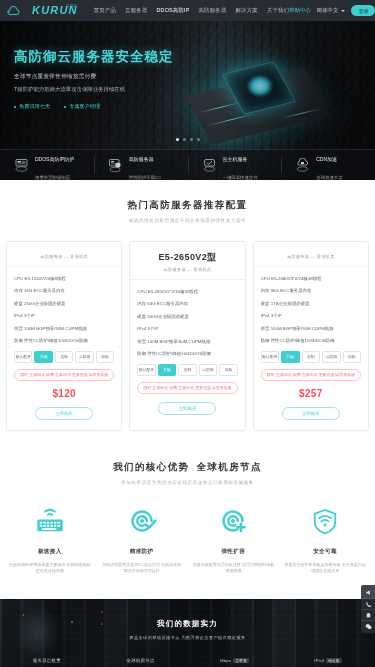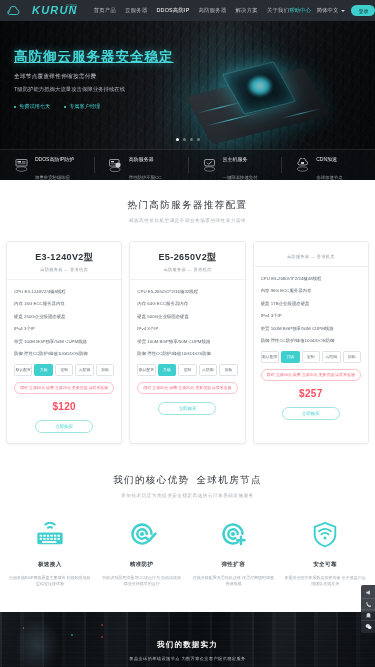--- a/index.html
+++ b/index.html
@@ -116,21 +116,20 @@
   }
   .chip-line {
     position: absolute; height: 1px;
     background: linear-gradient(90deg, rgba(70,220,240,0), #56dcee, rgba(70,220,240,0));
   }
   .hero-content { position: absolute; left: 14px; top: 28px; width: 178px; }
   .hero-title {
     color: #45d8d8; font-size: 13.5px; font-weight: bold;
     letter-spacing: 1px; line-height: 15px;
     text-shadow: 0 0 8px rgba(60,200,215,.5);
-    text-decoration: underline;
   }
   .hero-sub {
     color: #c3c8ce; font-size: 5.6px; letter-spacing: .3px;
     margin-top: 8px; line-height: 9px;
   }
   .hero-sub2 { color: #aeb4ba; font-size: 5.4px; margin-top: 4px; line-height: 9px; }
   .hero-feats { display: flex; gap: 14px; margin-top: 9px; }
   .hero-feat { display: flex; align-items: center; gap: 3px; }
   .hf-dot { width: 2px; height: 2px; background: #45d8d8; border-radius: 50%; }
   .hf-txt { color: #45d8d8; font-size: 5.2px; }
@@ -153,21 +152,21 @@
   .strip-cell + .strip-cell::before {
     content: ""; position: absolute; left: 0; top: 7px; bottom: 7px;
     width: .5px; background: rgba(255,255,255,.13);
   }
   .strip-ico { width: 17px; height: 15px; flex: none; }
   .strip-t1 { color: #e3e7ea; font-size: 5px; line-height: 7px; white-space: nowrap; }
   .strip-t2 { color: #9aa0a6; font-size: 4.4px; line-height: 6.5px; white-space: nowrap; }
 
   
   .sec-head { text-align: center; }
-  .sec-title { color: #2e3238; font-size: 9.5px; font-weight: normal; letter-spacing: 1.4px; }
+  .sec-title { color: #2e3238; font-size: 9.5px; font-weight: bold; letter-spacing: 1.4px; }
   .sec-title .sp { display: inline-block; width: 7px; }
   .sec-sub { color: #a8adb3; font-size: 4.6px; letter-spacing: .5px; margin-top: 6px; }
 
   
   .products { padding: 19px 0 0; background: #fff; }
   .cards { display: flex; gap: 7px; padding: 18px 6px 0; }
   .card {
     flex: 1; border: .8px solid #e9ecef; border-radius: 3px;
     background: #fff; padding: 9px 7px 10px; text-align: center;
     box-shadow: 0 1px 3px rgba(0,0,0,.04);
@@ -209,21 +208,21 @@
   }
   .rack {
     position: absolute; inset: 0;
     background-image:
       repeating-linear-gradient(90deg, rgba(255,255,255,.055) 0 2px, rgba(0,0,0,.30) 2px 20px, rgba(255,255,255,.02) 20px 24px, rgba(0,0,0,.12) 24px 42px),
       repeating-linear-gradient(0deg, rgba(255,255,255,.035) 0 1px, rgba(0,0,0,0) 1px 6px);
   }
   .rack-glow { position: absolute; left: 4%; top: 6%; width: 12%; height: 56%; background: radial-gradient(ellipse at center, rgba(150,200,230,.30), rgba(0,0,0,0) 70%); }
   .led { position: absolute; width: 1.6px; height: 1.6px; border-radius: 50%; }
   .stats-ov { position: absolute; inset: 0; background: linear-gradient(180deg, rgba(8,10,12,.38) 0%, rgba(8,10,12,.55) 100%); }
-  .stats-head { position: relative; text-align: center; padding-top: 28px; }
+  .stats-head { position: relative; text-align: center; padding-top: 20px; }
   .stats-title { color: #ffffff; font-size: 7.5px; font-weight: bold; letter-spacing: 1.2px; }
   .stats-sub { color: #b4bac0; font-size: 4.2px; letter-spacing: .4px; margin-top: 6px; }
   .stats-row { position: relative; display: flex; margin-top: 18px; }
   .stat { flex: 1; text-align: center; }
   .stat-lab { color: #cdd2d7; font-size: 4.4px; letter-spacing: .3px; }
   .stat-unit { display: inline-block; background: rgba(255,255,255,.16); color: #e6eaee; font-size: 3.6px; padding: .6px 2px; border-radius: 1px; margin-left: 2px; }
 
   
   .side {
     position: absolute; right: 0; top: 585px; width: 14px;
@@ -370,23 +369,20 @@
 
   <div class="products">
     <div class="sec-head">
       <div class="sec-title">热门高防服务器推荐配置</div>
       <div class="sec-sub">精选高性价比机型满足不同业务场景的弹性算力需求</div>
     </div>
 
     <div class="cards">
 
       <div class="card">
-        <div class="card-name">
-          <span>E3-1240V2</span><span>型</span>
-        </div>
         <div class="card-tag">高防服务器 — 香港机房</div>
         <div class="card-hr"></div>
         <div class="spec">CPU E3-1240V2/4核8线程</div>
         <div class="spec">内存 16G ECC服务器内存</div>
         <div class="spec">硬盘 250G企业级固态硬盘</div>
         <div class="spec">IPv4 3个IP</div>
         <div class="spec">带宽 100M BGP独享/50M CUPM线路</div>
         <div class="spec">防御 弹性CC防护/峰值10GDDOS防御</div>
         <div class="chips">
           <span class="chip">默认配置</span>

